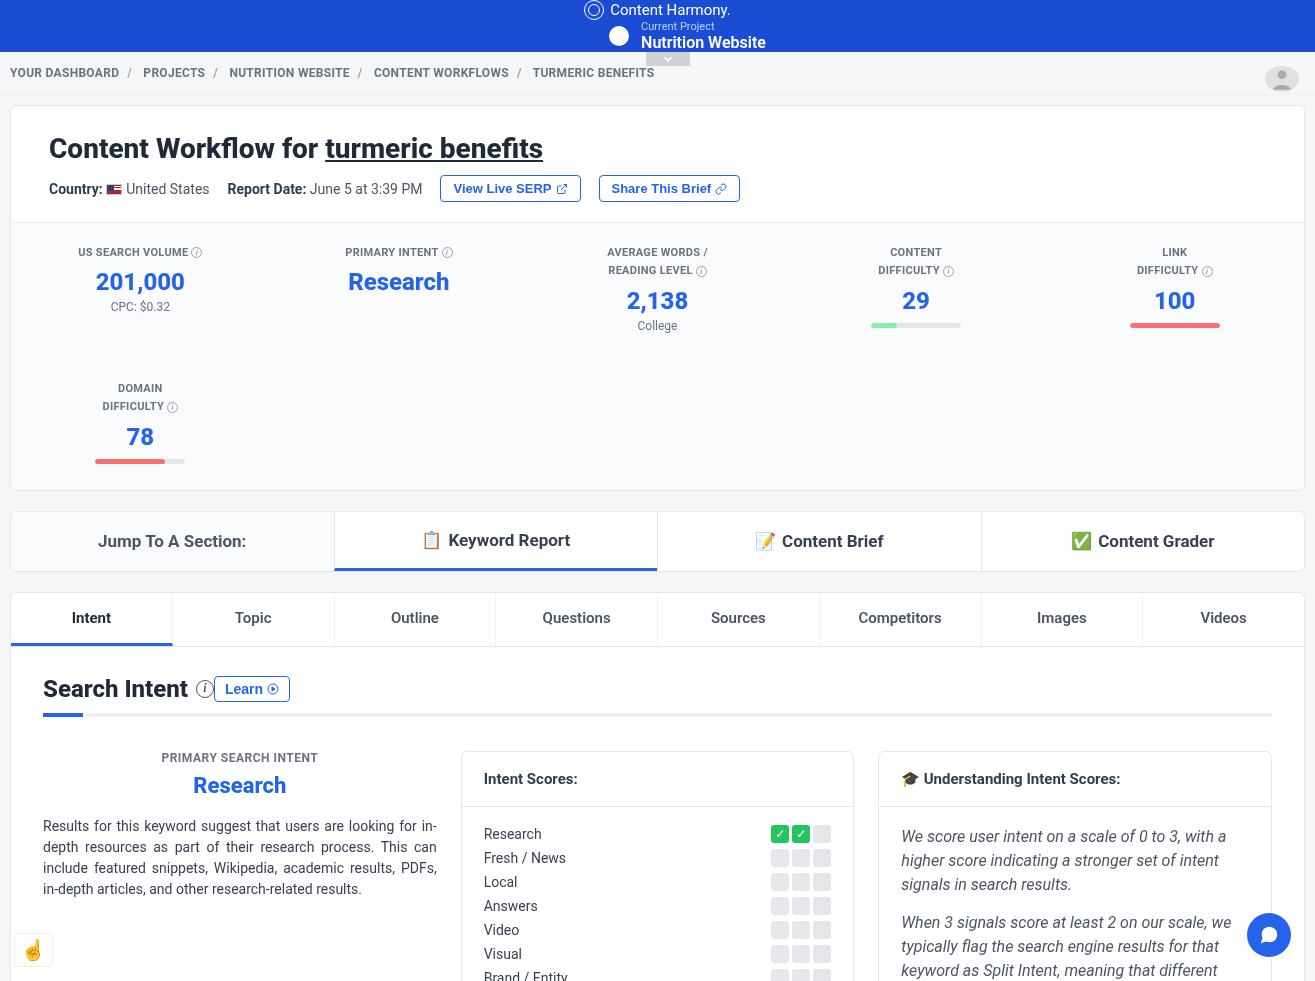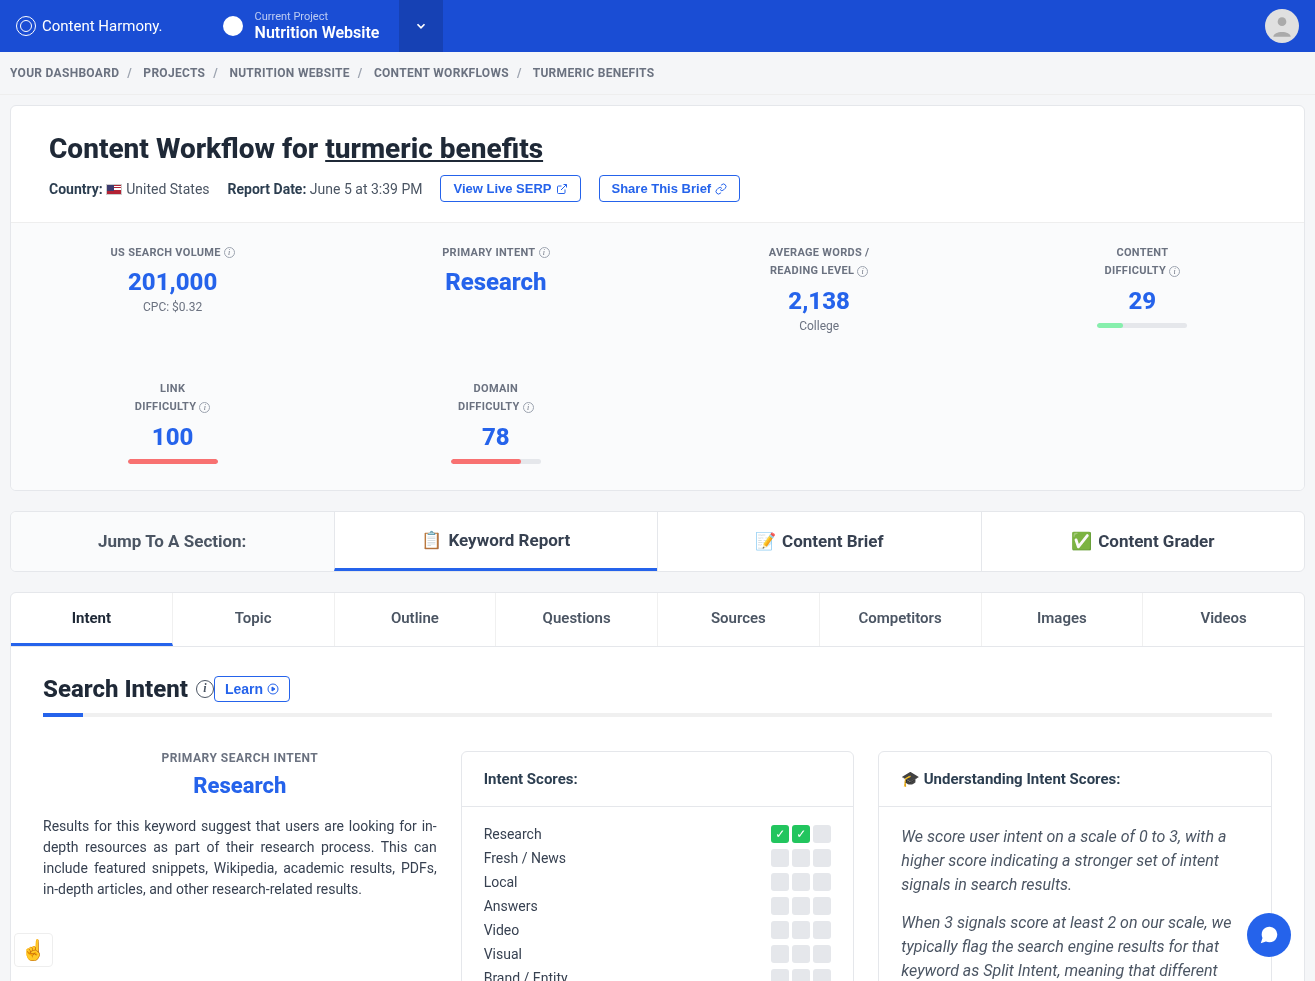--- a/index.html
+++ b/index.html
@@ -1,19 +1,19 @@
 <!DOCTYPE html>
 <html><head>
 <meta charset="utf-8">
 <style>
 * { margin: 0; padding: 0; box-sizing: border-box; }
 body { font-family: -apple-system, BlinkMacSystemFont, "Segoe UI", Roboto, Helvetica, Arial, sans-serif; background: #f5f6f8; color: #2c3e50; }
 
 
-.top-header { background: #1a4dd4; height: 52px; display: flex; align-items: center; padding: 0 16px; position: relative; }
+.top-header { background: #1a4dd4; height: 52px; display: flex; align-items: center; padding: 0 16px; position: relative; flex-direction: column; }
 .logo-area { display: flex; align-items: center; color: white; font-size: 15px; gap: 6px; }
 .logo-icon { width: 20px; height: 20px; border: 1.5px solid white; border-radius: 50%; display: flex; align-items: center; justify-content: center; position:relative; }
 .logo-icon::before { content:''; width:10px; height:10px; border:1px solid white; border-radius:50%; display:block;}
 .project-selector { display: flex; align-items: center; margin-left: 60px; gap: 12px; }
 .project-dot { width: 20px; height: 20px; background: white; border-radius: 50%; }
 .project-text { display: flex; flex-direction: column; line-height: 1.2; }
 .project-label { color: rgba(255,255,255,0.7); font-size: 11px; }
 .project-name { color: white; font-weight: 600; font-size: 16px; }
 .project-chevron { background: rgba(0,0,0,0.15); width: 44px; height: 52px; display: flex; align-items:center; justify-content:center; color: white; margin-left: 20px;}
 .avatar { width: 34px; height: 34px; border-radius: 50%; background: #e0e0e0; margin-left: auto; display:flex; align-items:center; justify-content:center; }
@@ -32,21 +32,21 @@
 .workflow-title .keyword { text-decoration: underline; }
 .meta-row { display: flex; align-items: center; gap: 18px; font-size: 14px; }
 .meta-label { font-weight: 700; }
 .meta-value { color: #4b5563; }
 .flag { display:inline-block; width:16px; height:11px; background: linear-gradient(to bottom, #b22234 10%, white 10%, white 20%, #b22234 20%, #b22234 30%, white 30%, white 40%, #b22234 40%, #b22234 50%, white 50%, white 60%, #b22234 60%); position:relative; margin-right:4px; vertical-align:middle; border:0.5px solid #ccc;}
 .flag::before { content:''; position:absolute; top:0; left:0; width:7px; height:6px; background:#3c3b6e;}
 .btn-outline { border: 1px solid #2563eb; color: #2563eb; background: white; border-radius: 4px; padding: 5px 12px; font-size: 13px; font-weight: 600; cursor: pointer; display:inline-flex; align-items:center; gap:4px;}
 .btn-outline svg { width:12px; height:12px; }
 
 
-.stats-row { display: grid; grid-template-columns: repeat(4, 1fr); background: #fafbfc; border-top: 1px solid #eee;}
+.stats-row { display: grid; grid-template-columns: repeat(5, 1fr); background: #fafbfc; border-top: 1px solid #eee;}
 .stat-cell { padding: 22px 10px 26px 10px; text-align: center; }
 .stat-label { font-size: 11px; font-weight: 700; color: #6b7280; letter-spacing: 0.3px; line-height: 1.4; display:flex; align-items:center; justify-content:center; gap:3px;}
 .stat-value { font-size: 24px; font-weight: 800; color: #2563eb; margin-top: 8px; }
 .stat-sub { font-size: 12px; color: #6b7280; margin-top: 4px; }
 .diff-bar { width: 90px; height: 5px; background: #e5e7eb; border-radius: 3px; margin: 8px auto 0 auto; position: relative; overflow:hidden;}
 .diff-bar-fill { height: 100%; border-radius: 3px; }
 .info-icon { width:11px; height:11px; border:1px solid #9ca3af; border-radius:50%; display:inline-flex; align-items:center; justify-content:center; font-size:8px; color:#6b7280; font-weight:normal; font-family: Georgia, serif; font-style:italic;}
 
 
 .section-tabs { display: flex; margin-top: 20px; border: 1px solid #e5e7eb; border-radius: 6px; overflow: hidden; background:white;}

